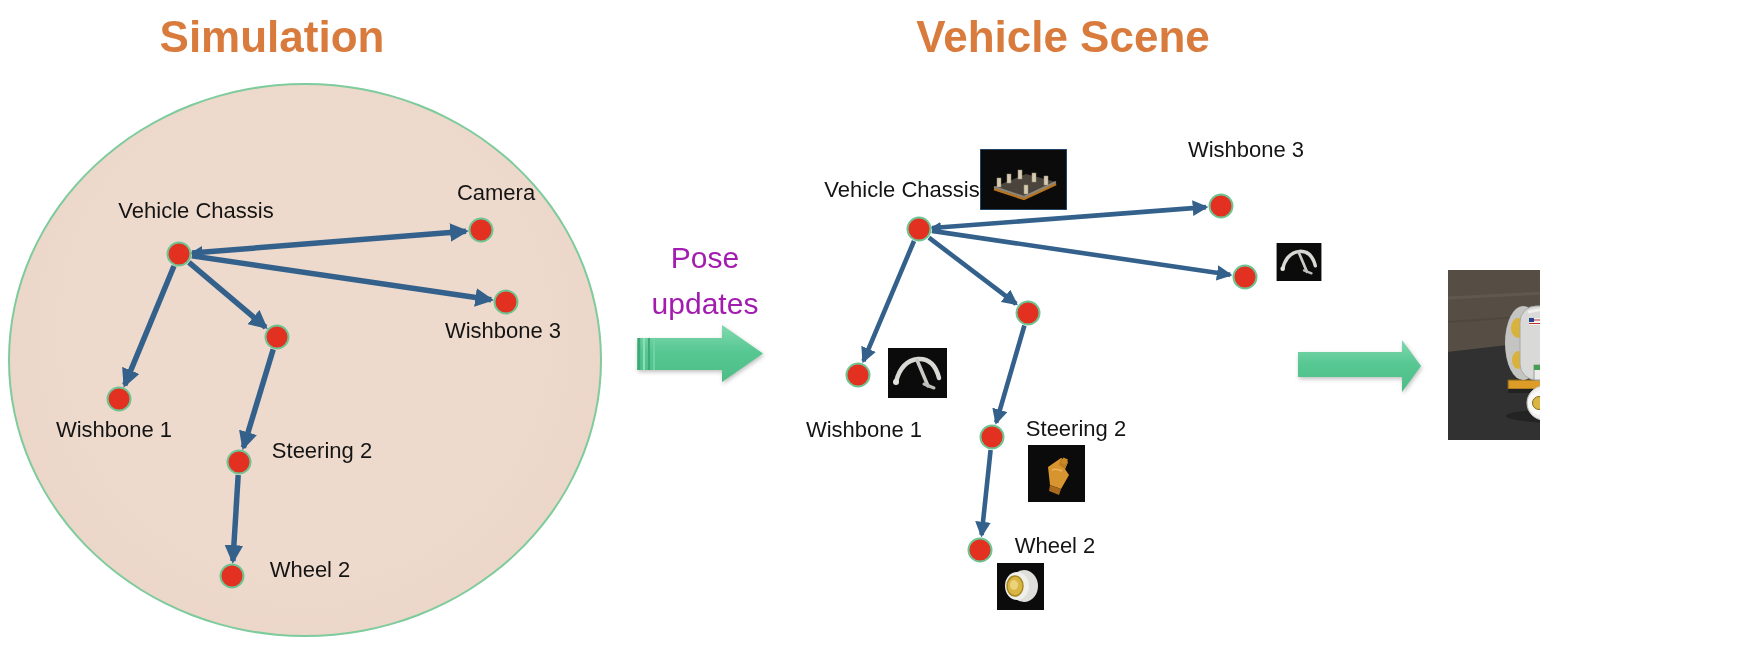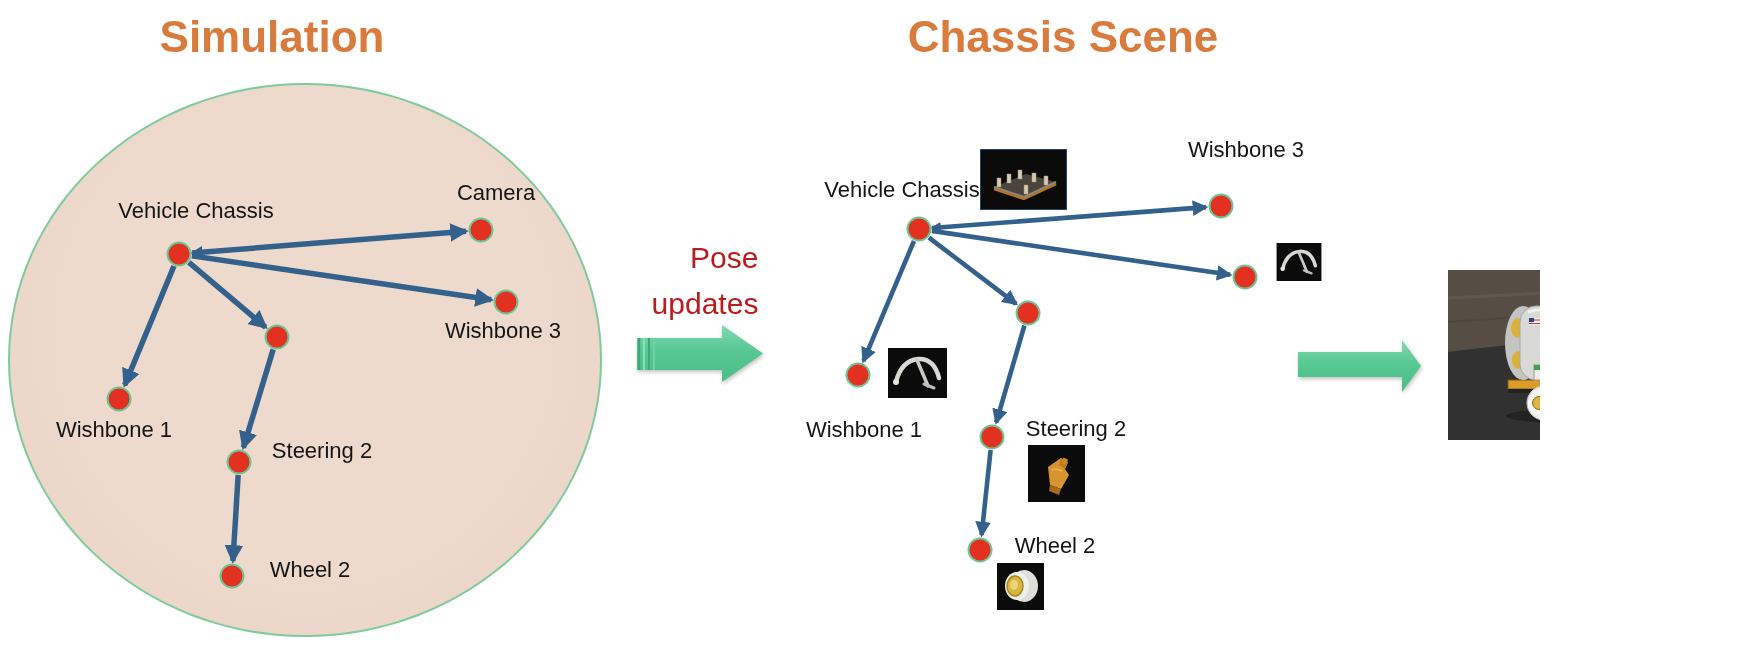--- a/index.html
+++ b/index.html
@@ -32,36 +32,36 @@
     position:absolute;width:25px;height:25px;border-radius:50%;
     background:var(--node-red);border:2px solid var(--node-border-green);
     box-sizing:border-box;transform:translate(-50%,-50%);
   }
   .nlabel{
     position:absolute;transform:translateX(-50%);
     font-size:22px;line-height:22px;white-space:nowrap;color:var(--label-text);
   }
   .pose-label{
     position:absolute;left:705px;top:235px;transform:translateX(-50%);
-    font-size:30px;line-height:46px;text-align:right;color:#b91c1c;white-space:nowrap;
+    font-size:30px;line-height:46px;text-align:center;color:#a21caf;white-space:nowrap;
   }
   svg.layer{position:absolute;left:0;top:0;}
   .edge{stroke:var(--edge-blue);stroke-width:5.5;fill:none;}
   .edge.mid{stroke-width:4.6;}
   .ahead{fill:var(--edge-blue);}
   .thumb-bg{fill:#0b0b0b;}
   .garr{filter:drop-shadow(1px 2px 2px rgba(0,0,0,0.25));}
 </style>
 </head>
 <body>
 
 <div class="canvas">
 
   <div class="title" style="left:272px;top:12px;">Simulation</div>
-  <div class="title" style="left:1063px;top:12px;">Chassis Scene</div>
+  <div class="title" style="left:1063px;top:12px;">Vehicle Scene</div>
 
   <div class="sim-ellipse"></div>
 
   <svg class="layer" width="1758" height="647">
     <defs>
       <marker id="ah" viewBox="0 0 10 10" refX="8.5" refY="5" markerWidth="3.4" markerHeight="3.4" orient="auto">
         <path class="ahead" d="M0,0 L10,5 L0,10 z"></path>
       </marker>
       <marker id="ahs" viewBox="0 0 10 10" refX="8.5" refY="5" markerWidth="2.3" markerHeight="2.3" orient="auto-start-reverse">
         <path class="ahead" d="M0,0 L10,5 L0,10 z"></path>

